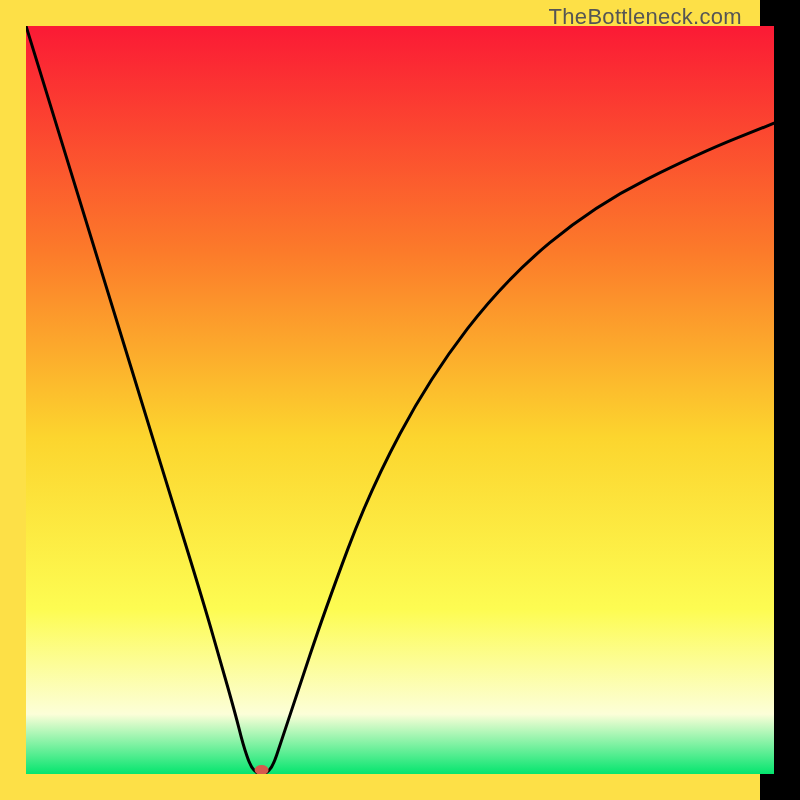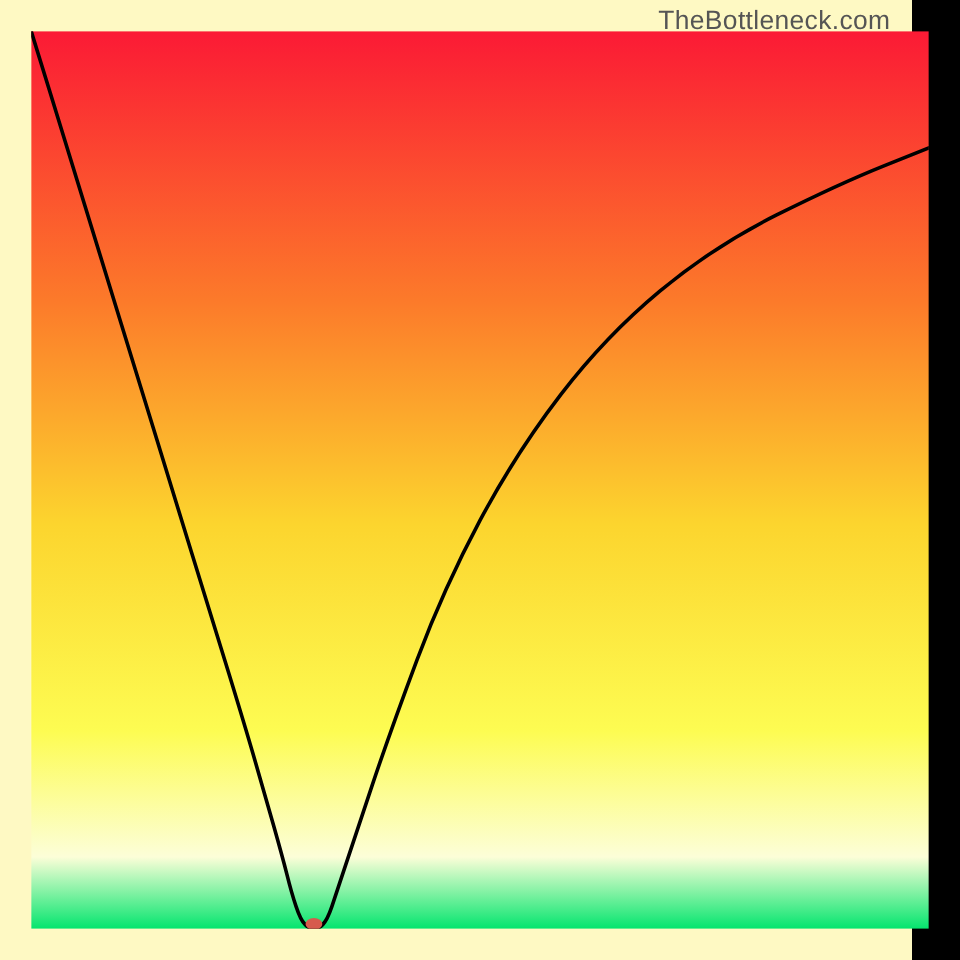--- a/index.html
+++ b/index.html
@@ -8,21 +8,21 @@
     width: 800px;
     height: 800px;
     background: #000;
     font-family: Arial, Helvetica, sans-serif;
     overflow: hidden;
   }
   .frame {
     position: relative;
     width: 760px;
     height: 800px;
-    background: #fef9c3;
+    background: #fde047;
   }
   .watermark {
     position: absolute;
     top: 4px;
     right: 18px;
     color: #555;
     font-size: 22px;
     font-weight: 500;
     letter-spacing: 0.3px;
     user-select: none;

